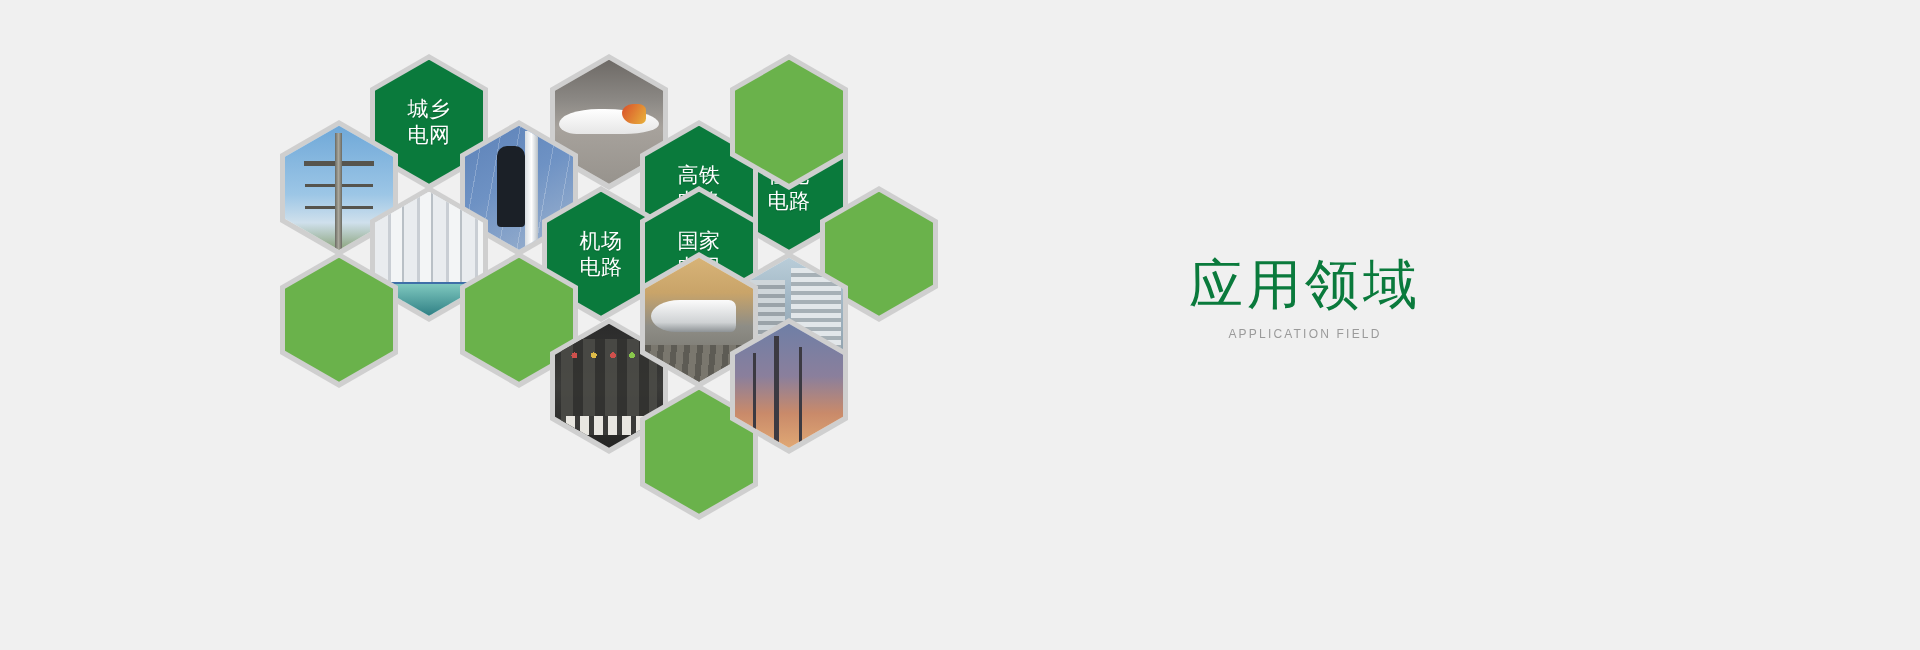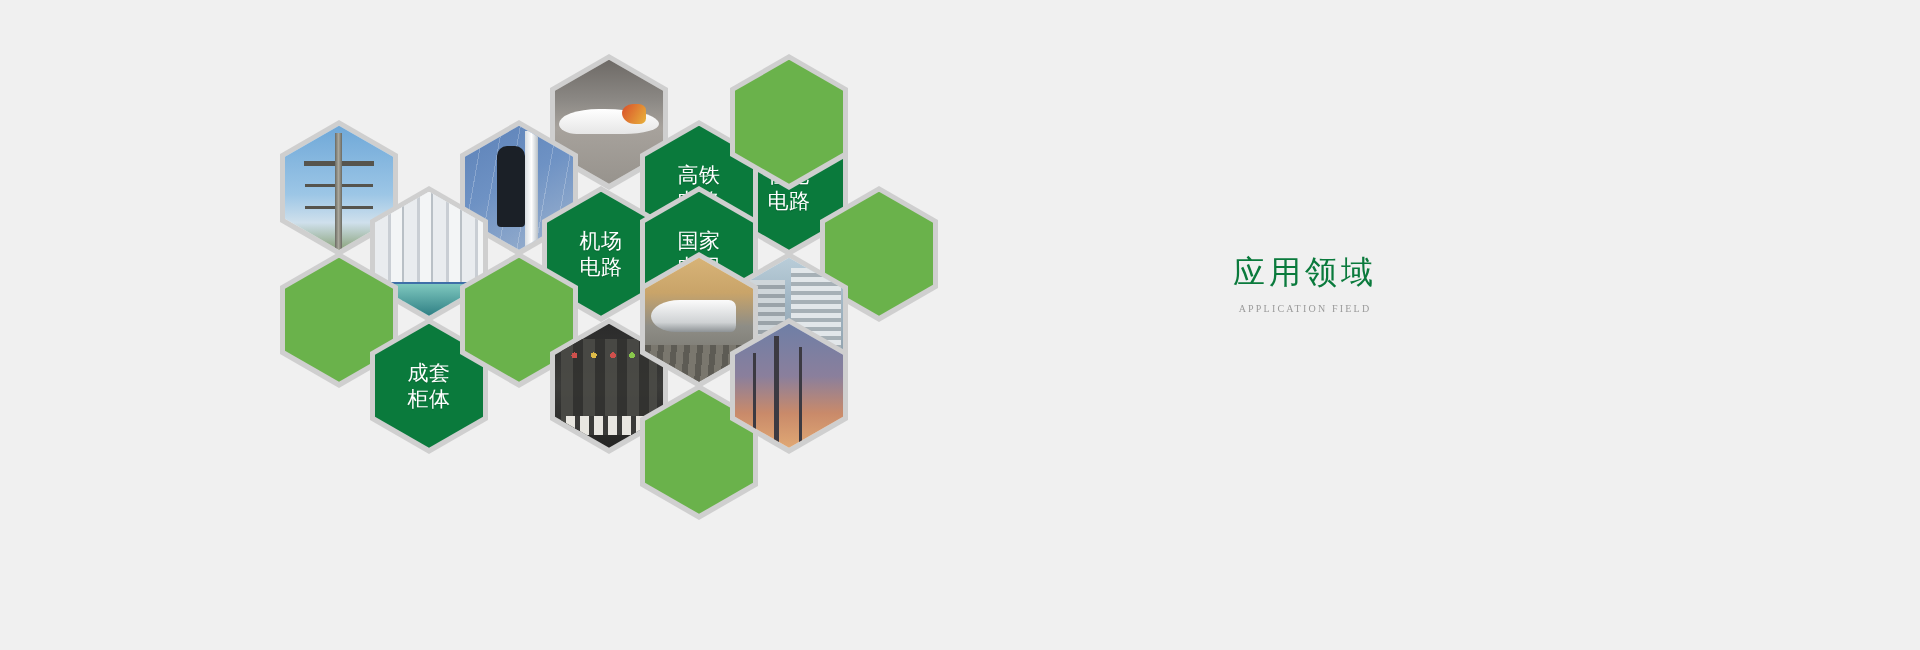--- a/index.html
+++ b/index.html
@@ -168,39 +168,45 @@
   .ph-dusk::after{
     content:"";position:absolute;left:36%;top:10%;width:5px;height:88%;
     background:#3c3a42;
     box-shadow:24px 10px 0 -1px #3c3a42,-22px 16px 0 -1px #3c3a42;
   }
 
   
   #titleblock{position:absolute;left:1140px;top:255px;width:330px;text-align:center;}
   #title{
     color:#0a7a3c;
-    font-size:32px;
+    font-size:54px;
     letter-spacing:4px;
     line-height:1.1;
     font-family:"Liberation Sans","DejaVu Sans",sans-serif;
   }
   #subtitle{
     margin-top:13px;
     color:#9a9a9a;
-    font-size:10px;
+    font-size:12px;
     letter-spacing:2.2px;
-    font-family:Liberation Serif, serif;
+    font-family:Liberation Sans, sans-serif;
   }
 </style>
 </head>
 <body>
 
 <div id="stage">
 
   <div id="hexwrap">
+      <div class="hex label" style="left: 120px; top: 6px;">
+        <div class="inner">
+          <div class="txt">城乡
+电网</div>
+        </div>
+      </div>
       <div class="hex photo" style="left: 300px; top: 6px;">
         <div class="inner">
           <div class="ph ph-airport"></div>
         </div>
       </div>
       <div class="hex label" style="left: 480px; top: 72px;">
         <div class="inner">
           <div class="txt">住宅
 电路</div>
         </div>
@@ -244,26 +250,20 @@
       <div class="hex solid" style="left: 570px; top: 138px;">
         <div class="inner"></div>
       </div>
       <div class="hex photo" style="left: 480px; top: 204px;">
         <div class="inner">
           <div class="ph ph-build"></div>
         </div>
       </div>
       <div class="hex solid" style="left: 30px; top: 204px;">
         <div class="inner"></div>
-      </div>
-      <div class="hex label" style="left: 120px; top: 270px;">
-        <div class="inner">
-          <div class="txt">成套
-柜体</div>
-        </div>
       </div>
       <div class="hex solid" style="left: 210px; top: 204px;">
         <div class="inner"></div>
       </div>
       <div class="hex photo" style="left: 300px; top: 270px;">
         <div class="inner">
           <div class="ph ph-panel"></div>
         </div>
       </div>
       <div class="hex photo" style="left: 390px; top: 204px;">

